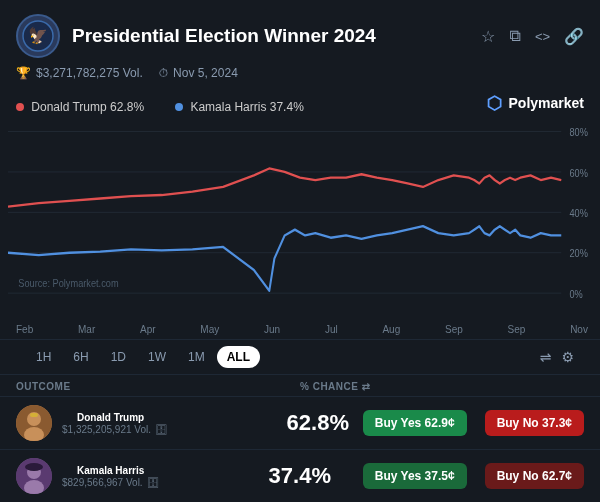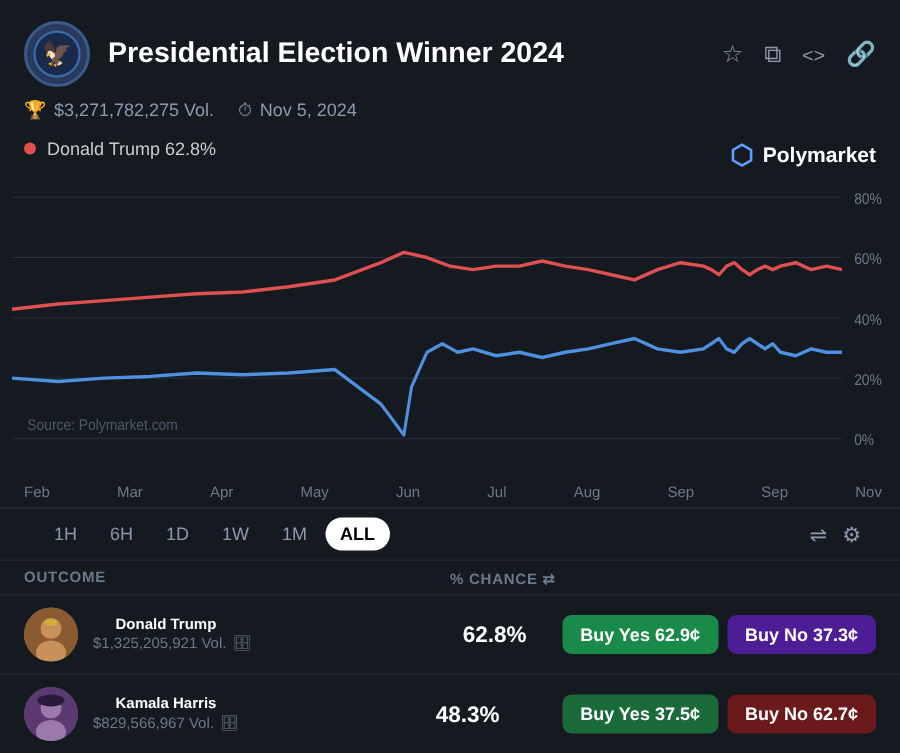--- a/index.html
+++ b/index.html
@@ -60,21 +60,21 @@
       font-size: 12px;
       color: #8a9bb0;
     }
     .meta-item {
       display: flex;
       align-items: center;
       gap: 5px;
     }
     .legend-row {
       display: flex;
-      align-items: flex-start;
+      align-items: flex-end;
       padding: 4px 16px 6px;
       gap: 31px;
       font-size: 12px;
     }
     .legend-dot {
       width: 8px;
       height: 8px;
       border-radius: 50%;
       display: inline-block;
       margin-right: 4px;
@@ -179,44 +179,44 @@
     }
     .outcome-vol {
       font-size: 10px;
       color: #6a7a8a;
       display: flex;
       align-items: center;
       gap: 4px;
       margin-top: 1px;
     }
     .chance {
-      font-size: 15px;
+      font-size: 22px;
       font-weight: 700;
       color: #fff;
       min-width: 70px;
       text-align: center;
     }
     .btn-group {
       display: flex;
-      gap: 6px;
+      gap: 18px;
       margin-left: auto;
     }
     .btn-yes {
       background: #1a8a4a;
       color: #fff;
       border: none;
       border-radius: 6px;
       padding: 6px 12px;
       font-size: 12px;
       font-weight: 600;
       cursor: pointer;
       white-space: nowrap;
     }
     .btn-no {
-      background: #4c1d95;
+      background: #b91c1c;
       color: #fff;
       border: none;
       border-radius: 6px;
       padding: 6px 12px;
       font-size: 12px;
       font-weight: 600;
       cursor: pointer;
       white-space: nowrap;
     }
   </style>
@@ -249,20 +249,24 @@
     <div class="meta-item">
       <span>⏱</span>
       <span>Nov 5, 2024</span>
     </div>
   </div>
 
   <div class="legend-row">
     <div>
       <span class="legend-dot" style="background:#e05050;"></span>
       <span style="font-size:12px;color:#ccc;">Donald Trump 62.8%</span>
+    </div>
+    <div>
+      <span class="legend-dot" style="background:#5090e0;"></span>
+      <span style="font-size:12px;color:#ccc;">Kamala Harris 37.4%</span>
     </div>
     <div class="polymarket-logo">
       <span style="color:#5f9fff;font-size:18px;">⬡</span>
       <span>Polymarket</span>
     </div>
   </div>
 
   <div class="chart-area">
     <svg class="chart-svg" viewBox="0 0 570 175" preserveAspectRatio="none">
 
@@ -349,19 +353,19 @@
         <ellipse cx="18" cy="9" rx="9" ry="4" fill="#2a1a3a"></ellipse>
       </svg>
     </div>
     <div class="outcome-info">
       <div class="outcome-name">Kamala Harris</div>
       <div class="outcome-vol">
         <span>$829,566,967 Vol.</span>
         <span style="font-size:10px;">🗄</span>
       </div>
     </div>
-    <div class="chance">48.3%</div>
+    <div class="chance">37.4%</div>
     <div class="btn-group">
       <button class="btn-yes" style="background:#1a6a3a;margin-left:18px;">Buy Yes 37.5¢</button>
       <button class="btn-no" style="background:#6a1a1a;">Buy No 62.7¢</button>
     </div>
   </div>
 </div>
 
 </body></html>

